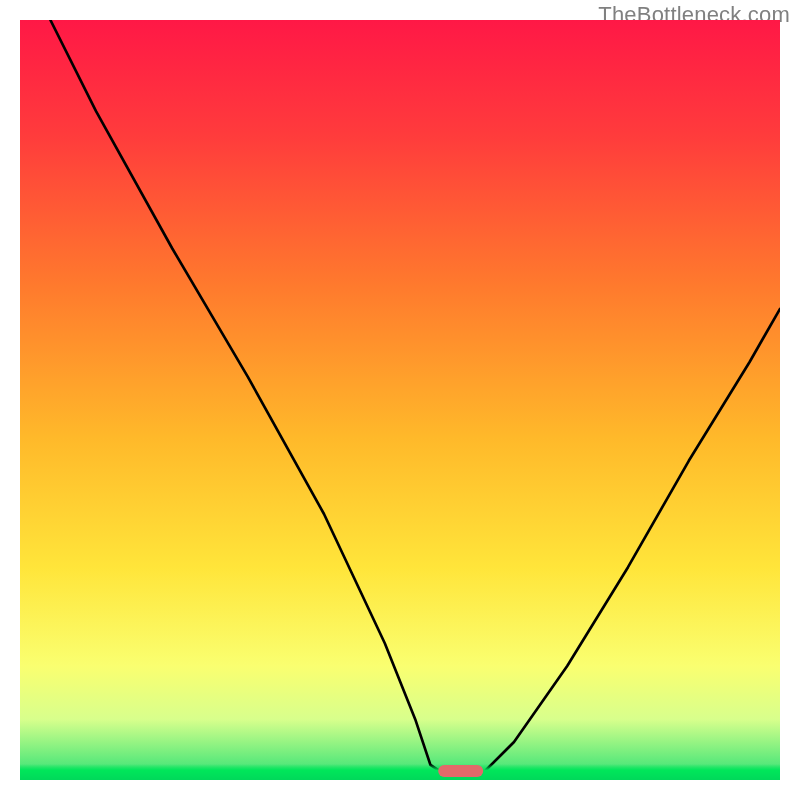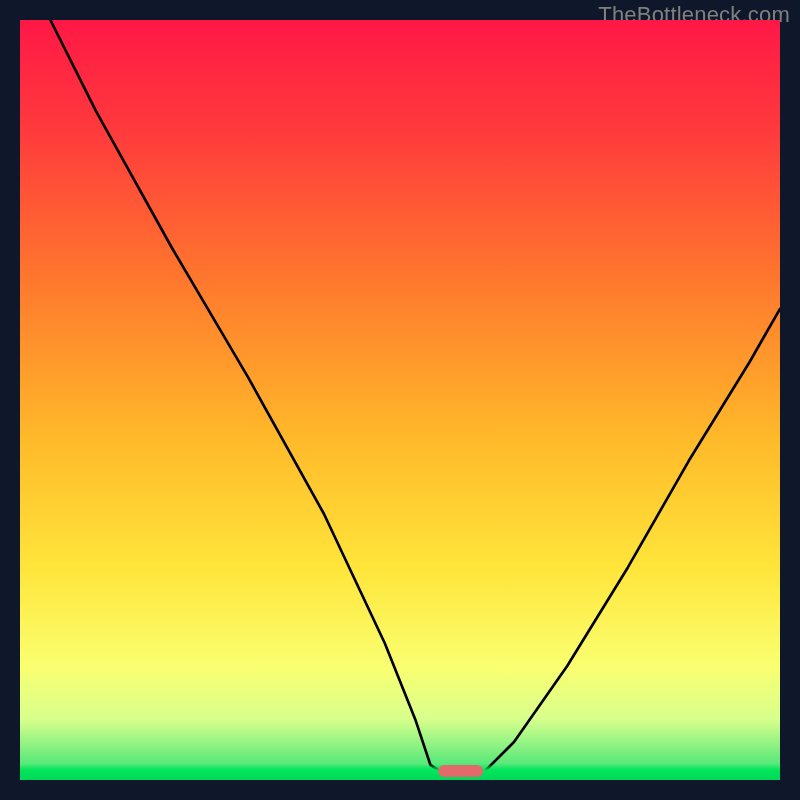--- a/index.html
+++ b/index.html
@@ -8,21 +8,21 @@
     width: 800px;
     height: 800px;
     overflow: hidden;
     background: #000;
     font-family: Arial, Helvetica, sans-serif;
   }
   .frame {
     position: relative;
     width: 800px;
     height: 800px;
-    background: #0f172a;
+    background: #ffffff;
   }
   .plot-area {
     position: absolute;
     left: 20px;
     top: 20px;
     width: 760px;
     height: 760px;
     overflow: hidden;
   }
   .gradient {

